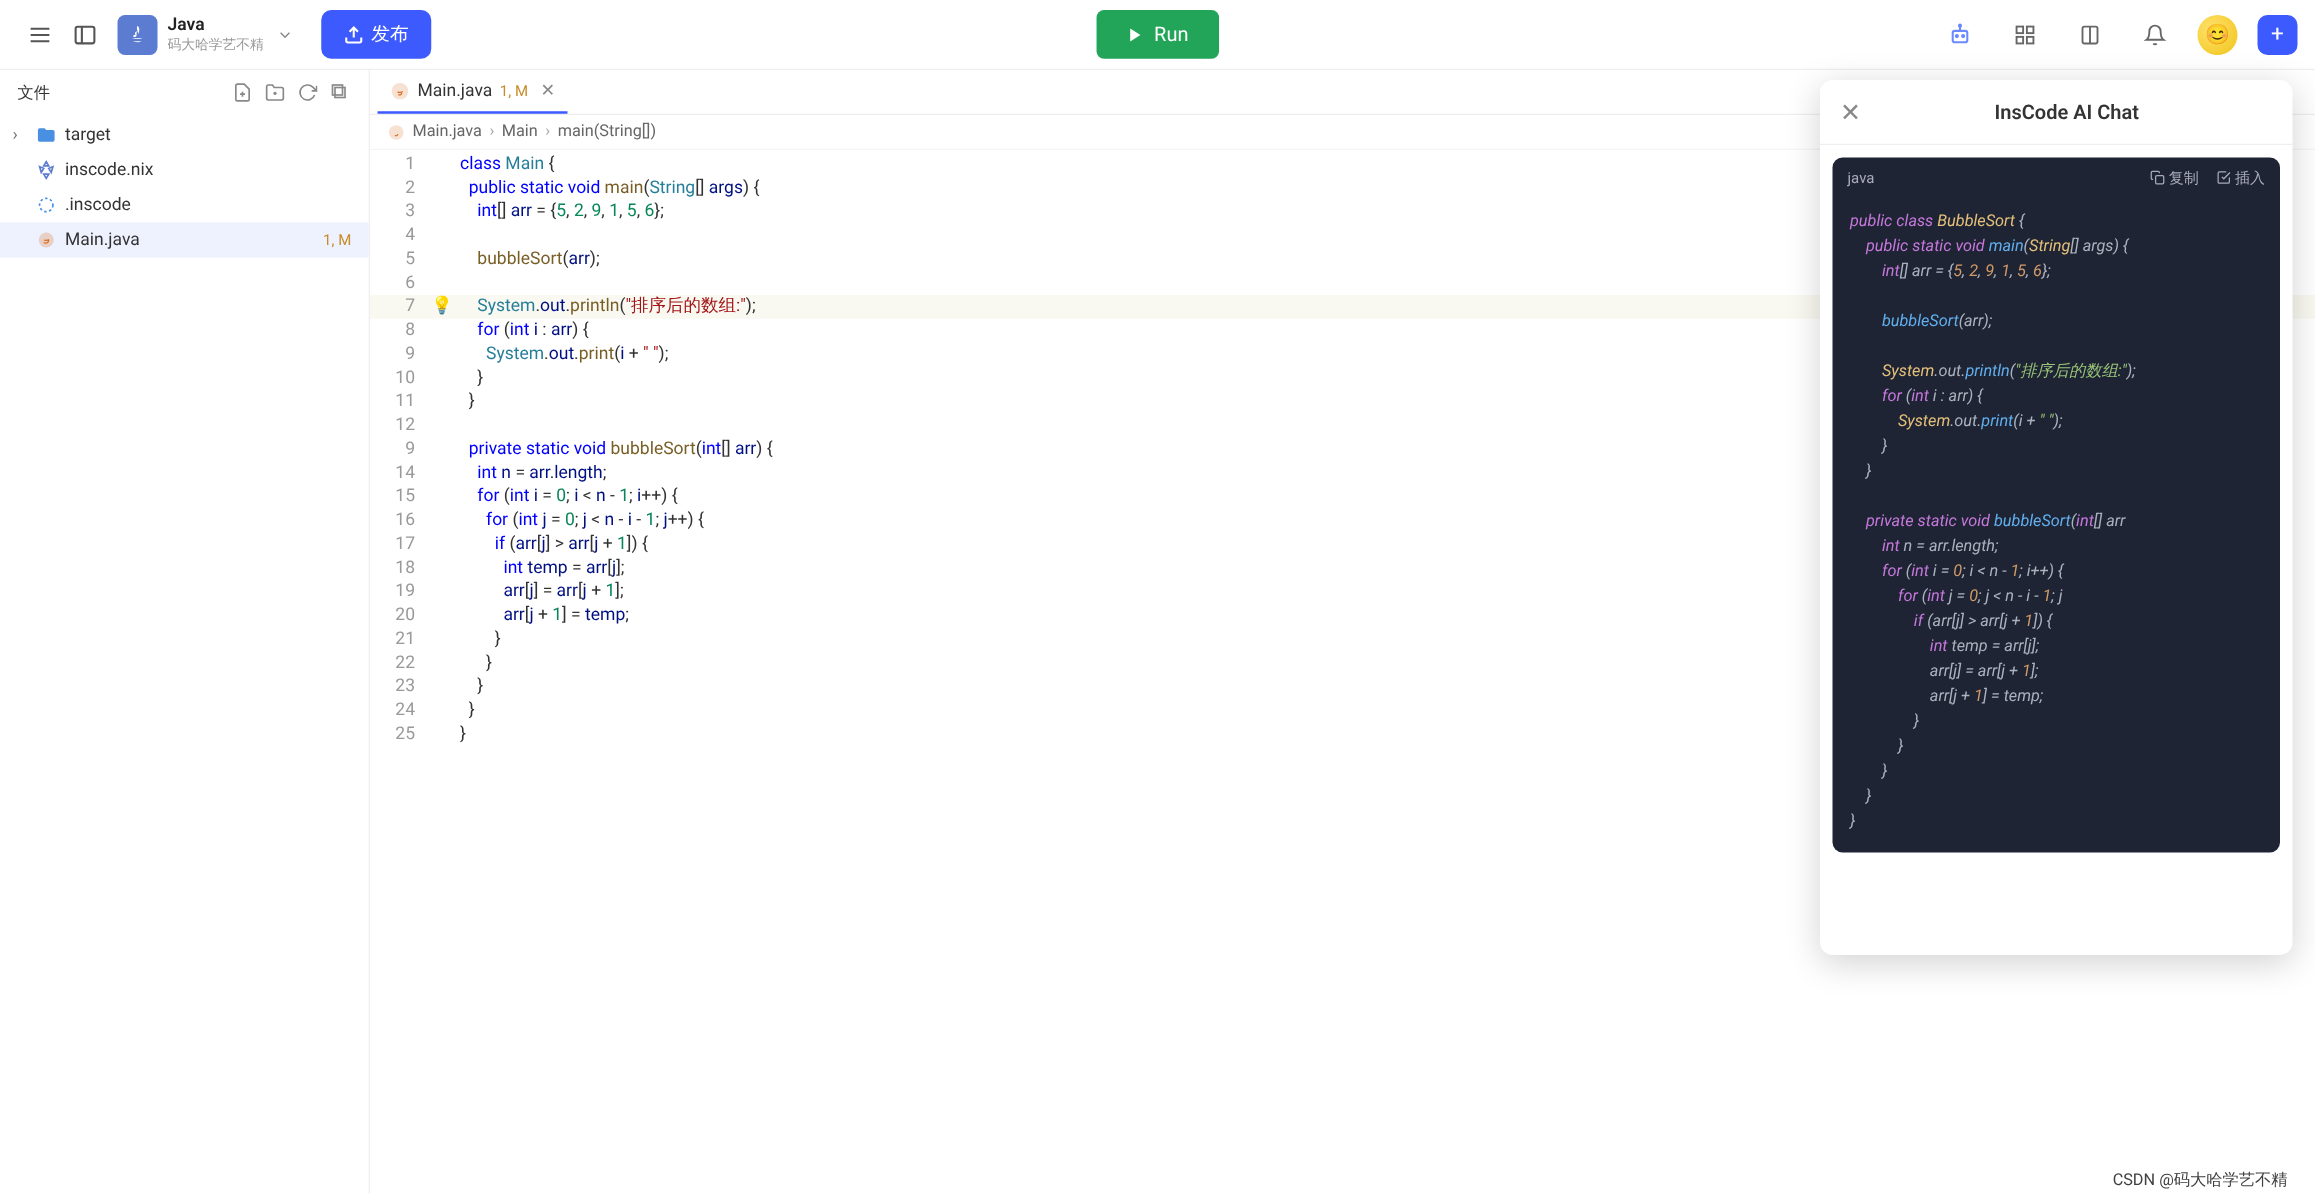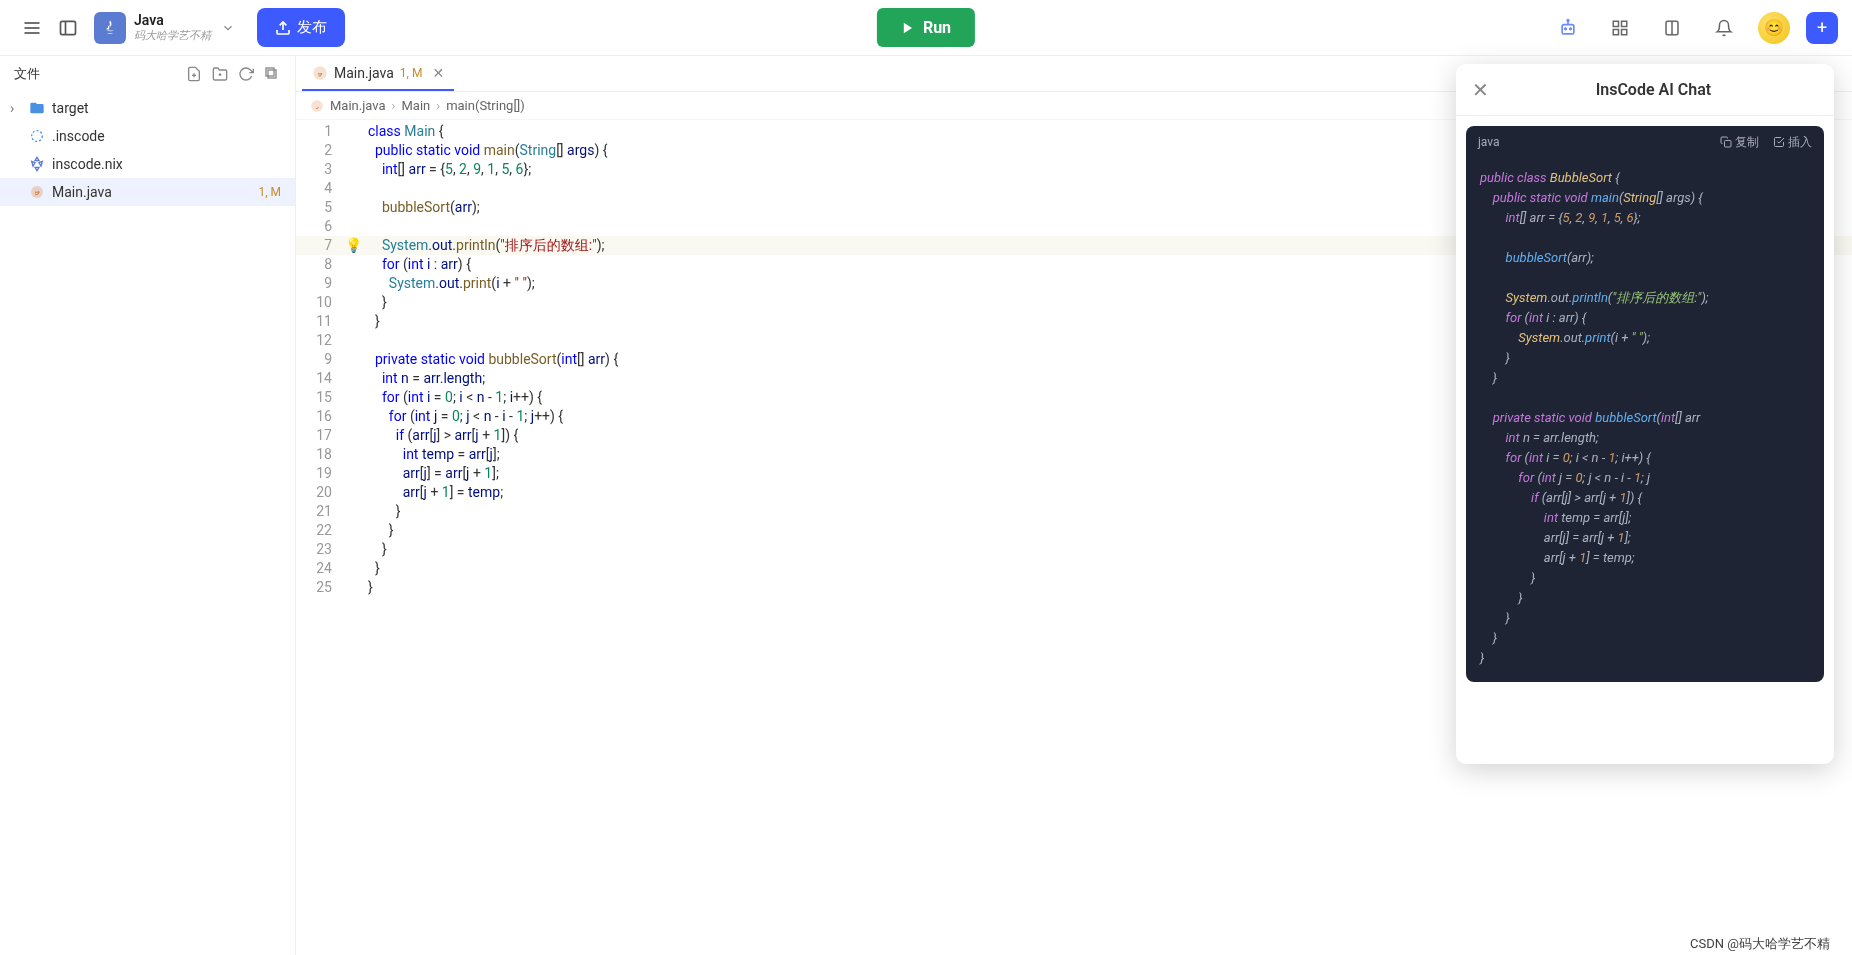--- a/index.html
+++ b/index.html
@@ -4,24 +4,24 @@
 <style>
 * { margin: 0; padding: 0; box-sizing: border-box; font-family: -apple-system, BlinkMacSystemFont, "Segoe UI", Roboto, sans-serif; }
 body { background: #fff; color: #333; font-size: 13px; overflow: hidden; width: 1852px; height: 955px; position: relative; }
 
 
 .topbar { height: 56px; display: flex; align-items: center; padding: 0 14px; border-bottom: 1px solid #eee; }
 .topbar .icon-btn { width: 36px; height: 36px; display: flex; align-items: center; justify-content: center; border-radius: 6px; cursor: pointer; color: #555; }
 .topbar .project { display: flex; align-items: center; margin-left: 8px; }
 .topbar .project .lang-icon { width: 32px; height: 32px; background: #5B7CD1; border-radius: 6px; display: flex; align-items: center; justify-content: center; margin-right: 8px; }
 .topbar .project .pname { font-weight: 600; font-size: 14px; color: #222; }
-.topbar .project .powner { font-size: 11px; color: #999; font-style: italic; }
+.topbar .project .powner { font-size: 11px; color: #999; }
 .topbar .dropdown { margin-left: 10px; color: #888; cursor: pointer; }
 .topbar .publish-btn { margin-left: 22px; background: #3D5AFE; color: #fff; border: none; border-radius: 8px; padding: 10px 18px; font-size: 15px; font-weight: 500; cursor: pointer; display: flex; align-items: center; gap: 6px; }
-.topbar .run-btn { position: absolute; left: 50%; transform: translateX(-50%); background: #22a559; color: #fff; border: none; border-radius: 6px; padding: 10px 24px; font-size: 16px; font-weight: 700; cursor: pointer; display: flex; align-items: center; gap: 8px; justify-content: flex-end; }
+.topbar .run-btn { position: absolute; left: 50%; transform: translateX(-50%); background: #22a559; color: #fff; border: none; border-radius: 6px; padding: 10px 24px; font-size: 16px; font-weight: 400; cursor: pointer; display: flex; align-items: center; gap: 8px; justify-content: flex-end; }
 .topbar .right { margin-left: auto; display: flex; align-items: center; gap: 16px; }
 .topbar .right .icon-btn { color: #666; }
 .topbar .avatar { width: 32px; height: 32px; border-radius: 50%; background: radial-gradient(circle at 35% 35%, #ffe16b, #f0c419); display: flex; align-items: center; justify-content: center; font-size: 16px; }
 .topbar .plus-btn { width: 32px; height: 32px; background: #3D5AFE; color: #fff; border-radius: 8px; display: flex; align-items: center; justify-content: center; font-size: 18px; cursor: pointer; }
 
 
 .main { display: flex; height: calc(100% - 56px); }
 .sidebar { width: 296px; border-right: 1px solid #eee; display: flex; flex-direction: column; }
 .sidebar-header { height: 36px; display: flex; align-items: center; justify-content: space-between; padding: 0 14px; }
 .sidebar-header .title { font-size: 13px; color: #333; }
@@ -211,34 +211,34 @@
           <span class="ficon">
             <svg width="16" height="16" viewBox="0 0 24 24" fill="#4a90e2">
               <path d="M10 4H4a2 2 0 0 0-2 2v12a2 2 0 0 0 2 2h16a2 2 0 0 0 2-2V8a2 2 0 0 0-2-2h-8l-2-2z"></path>
             </svg>
           </span>
           <span class="flabel">target</span>
         </div>
         <div class="tree-item">
           <span class="chev"></span>
           <span class="ficon">
-            <svg width="16" height="16" viewBox="0 0 24 24" fill="none" stroke="#4a90e2" stroke-width="2">
-              <circle cx="12" cy="12" r="8" stroke-dasharray="3 3"></circle>
-            </svg>
-          </span>
-          <span class="flabel">.inscode</span>
+            <svg width="16" height="16" viewBox="0 0 24 24" fill="none" stroke="#5b7cd1" stroke-width="2">
+              <path d="M12 2l3 5h-6zM12 22l-3-5h6zM4 8l5 2-3 5zM20 8l-5 2 3 5z"></path>
+            </svg>
+          </span>
+          <span class="flabel">inscode.nix</span>
         </div>
         <div class="tree-item">
           <span class="chev"></span>
           <span class="ficon">
-            <svg width="16" height="16" viewBox="0 0 24 24" fill="none" stroke="#5b7cd1" stroke-width="2">
-              <path d="M12 2l3 5h-6zM12 22l-3-5h6zM4 8l5 2-3 5zM20 8l-5 2 3 5z"></path>
-            </svg>
-          </span>
-          <span class="flabel">inscode.nix</span>
+            <svg width="16" height="16" viewBox="0 0 24 24" fill="none" stroke="#4a90e2" stroke-width="2">
+              <circle cx="12" cy="12" r="8" stroke-dasharray="3 3"></circle>
+            </svg>
+          </span>
+          <span class="flabel">.inscode</span>
         </div>
         <div class="tree-item selected">
           <span class="chev"></span>
           <span class="ficon">
             <svg width="16" height="16" viewBox="0 0 24 24">
               <circle cx="12" cy="12" r="9" fill="#d86b1f" opacity="0.25"></circle>
               <path d="M9 15c3 2 6 0 6-3M9 12c3 1 6 0 6-1" stroke="#d86b1f" stroke-width="1.5" fill="none"></path>
             </svg>
           </span>
           <span class="flabel">Main.java</span>

